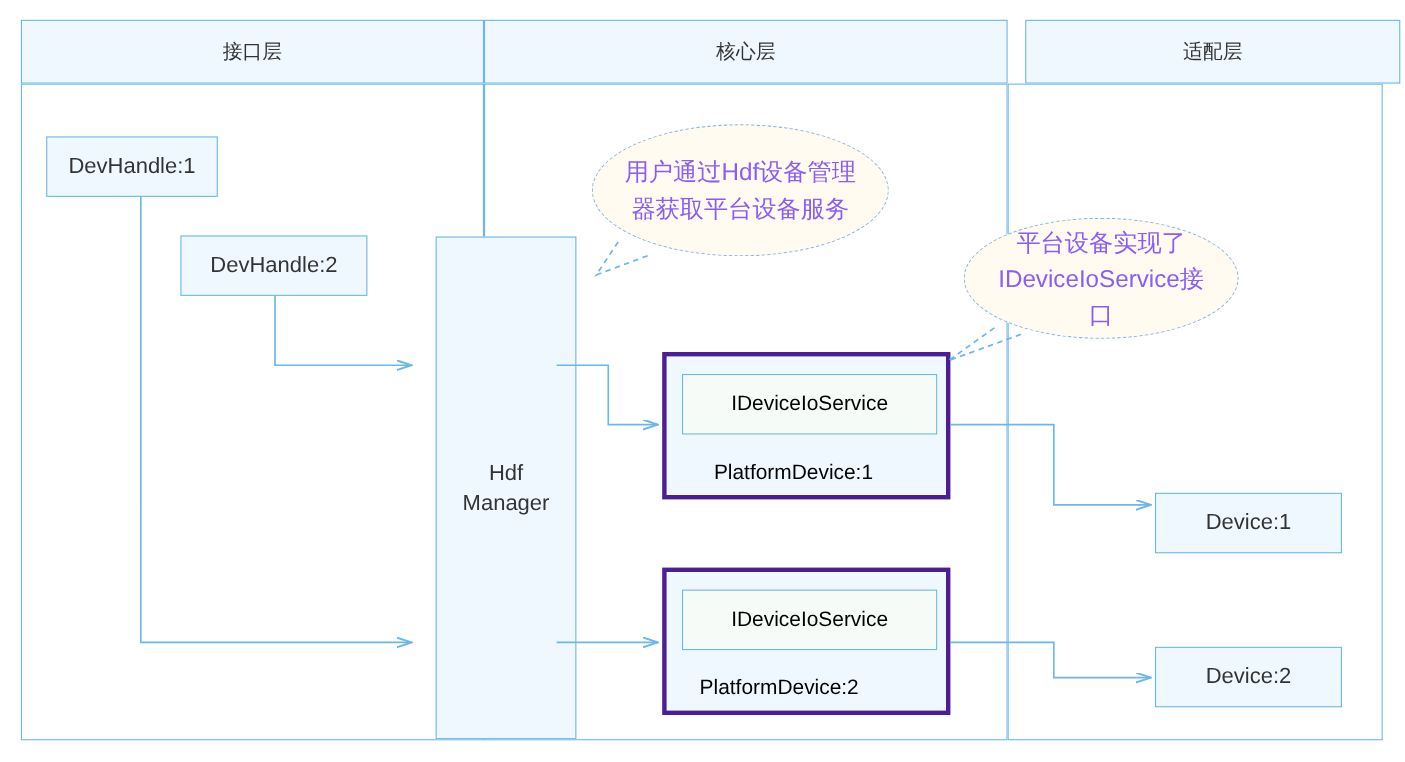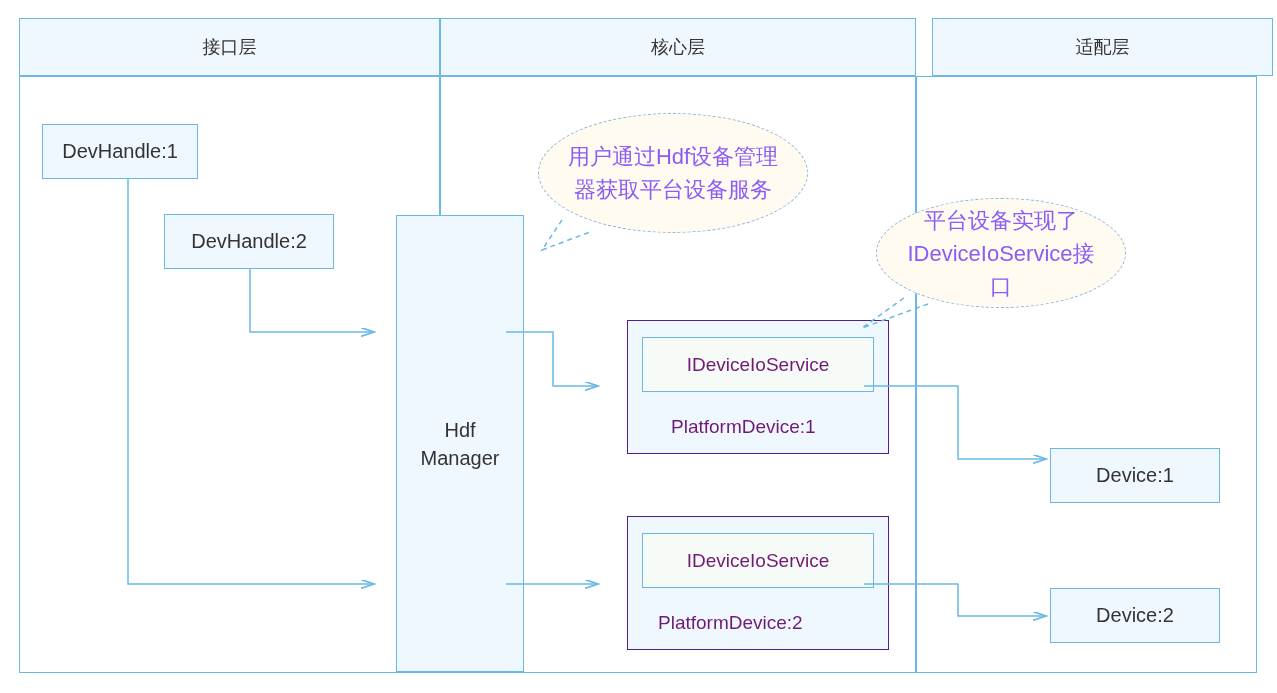--- a/index.html
+++ b/index.html
@@ -33,25 +33,24 @@
     background: #f0f8ff;
     display: flex;
     align-items: center;
     justify-content: center;
     font-size: 20px;
     color: #333;
     text-align: center;
   }
   .platform-box {
     position: absolute;
-    border: 1px solid #4c1d95;
+    border: 4px solid #4c1d95;
     background: #f0f8ff;
     font-size: 19px;
-    color: #701a75;
-    margin-left: 25px;
+    color: #000000;
   }
   .inner-box {
     position: absolute;
     border: 1px solid #6bb8e6;
     background: #f7fbf7;
     display: flex;
     align-items: center;
     justify-content: center;
     font-size: 19px;
   }

